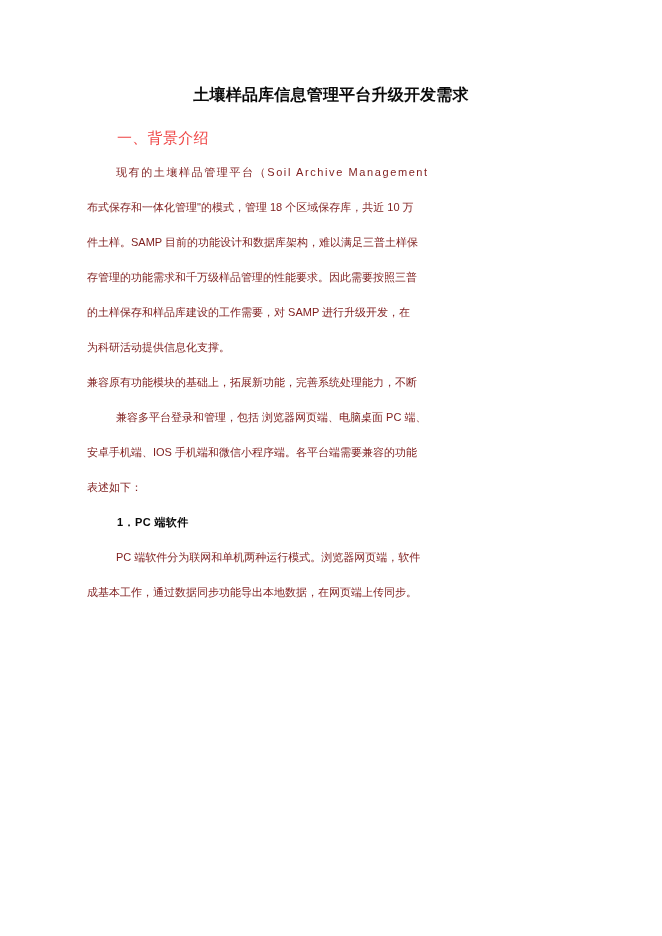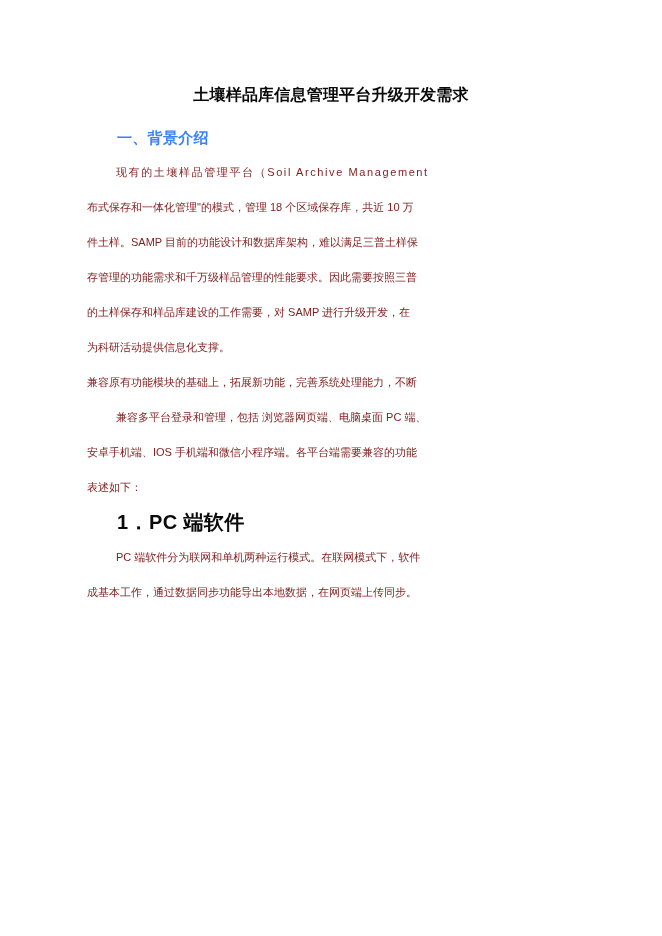--- a/index.html
+++ b/index.html
@@ -32,32 +32,32 @@
     font-size: 16px;
     font-weight: bold;
     letter-spacing: 0.2px;
     margin: 0;
     padding-top: 84px;
     line-height: 22px;
     color: #0a0a0a;
   }
   .h2 {
     font-size: 15px;
-    font-weight: bold;
+    font-weight: normal;
     line-height: 35px;
     margin: 0;
     text-indent: 30px;
     letter-spacing: 0.3px;
-    color: #3b82f6;
+    color: #ef4444;
   }
   .h2.first {
     margin-top: 14px;
   }
   .h3 {
-    font-size: 20px;
+    font-size: 11px;
     font-weight: bold;
     line-height: 35px;
     margin: 0;
     text-indent: 30px;
     letter-spacing: 0.4px;
     color: #0a0a0a;
   }
   .para {
     font-size: 11px;
     line-height: 35px;
@@ -100,18 +100,18 @@
     <div class="para">
       <span class="ln">兼容多平台登录和管理，包括 浏览器网页端、电脑桌面 PC 端、</span>
       <span class="ln" style="text-indent:0">安卓手机端、IOS 手机端和微信小程序端。各平台端需要兼容的功能</span>
       <span class="ln" style="text-indent:0">表述如下：</span>
     </div>
 
     <h3 class="h3">1．PC 端软件</h3>
 
 
     <div class="para">
-      <span class="ln">PC 端软件分为联网和单机两种运行模式。在联网模式下，软件</span>
+      <span class="ln">PC 端软件分为联网和单机两种运行模式。浏览器网页端，软件</span>
       <span class="ln" style="text-indent:0">成基本工作，通过数据同步功能导出本地数据，在网页端上传同步。</span>
     </div>
 
   </div>
 </div>
 
 </body></html>

